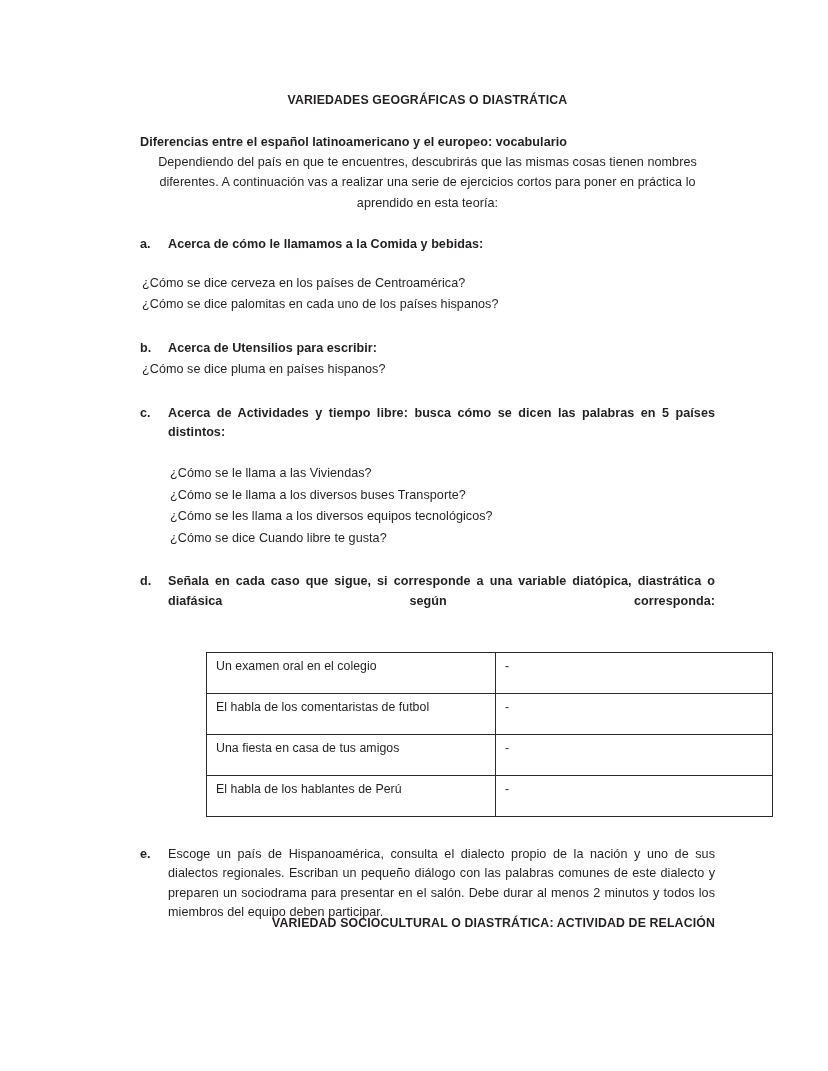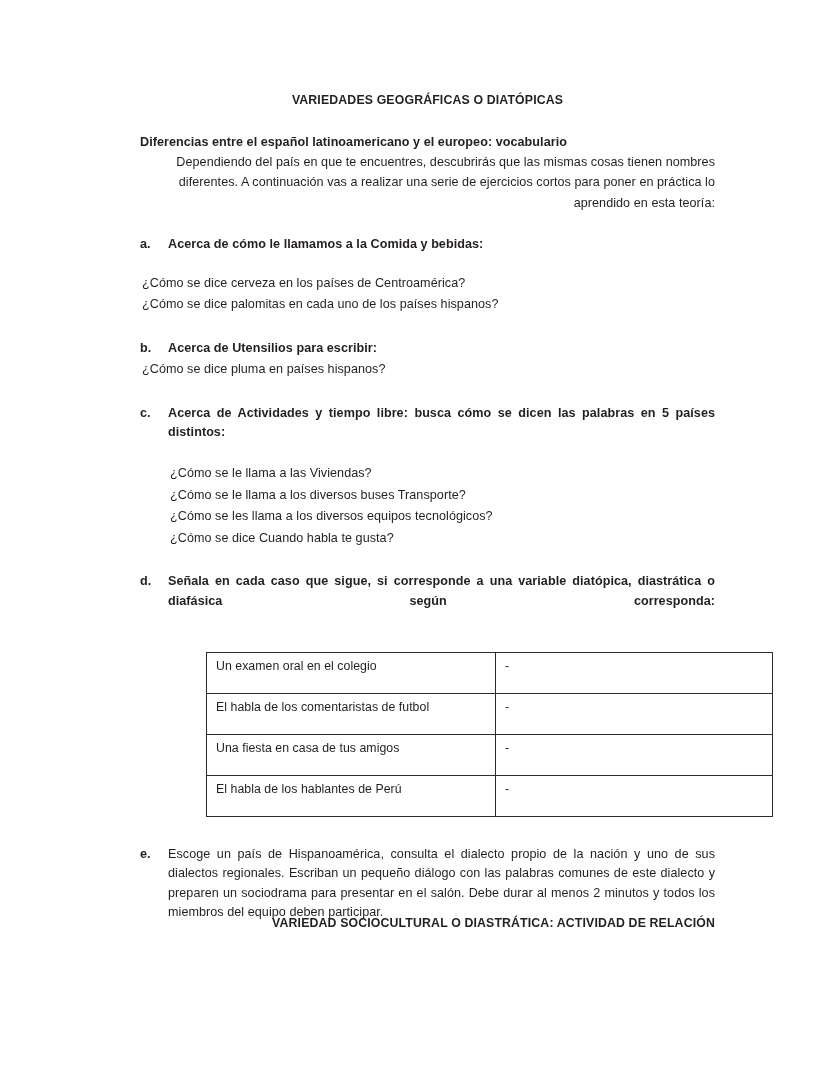--- a/index.html
+++ b/index.html
@@ -45,21 +45,21 @@
     font-weight: bold;
     font-size: 12.6px;
     margin: 0;
     line-height: 1.62;
     letter-spacing: .05px;
   }
   .lead-body {
     font-size: 12.6px;
     margin: 0;
     line-height: 1.62;
-    text-align: right;
+    text-align: center;
     letter-spacing: .05px;
   }
 
   
   .item {
     position: relative;
     padding-left: 28px;
     font-size: 12.6px;
     line-height: 1.55;
     letter-spacing: .05px;
@@ -143,21 +143,21 @@
     line-height: 1.35;
   }
 </style>
 </head>
 <body>
 
 <div class="page">
 
   <div class="content">
 
-    <h1 class="doc-title">VARIEDADES GEOGRÁFICAS O DIATÓPICAS</h1>
+    <h1 class="doc-title">VARIEDADES GEOGRÁFICAS O DIASTRÁTICA</h1>
 
     <p class="lead-head">Diferencias entre el español latinoamericano y el europeo: vocabulario</p>
     <p class="lead-body">Dependiendo del país en que te encuentres, descubrirás que las mismas cosas tienen nombres diferentes. A continuación vas a realizar una serie de ejercicios cortos para poner en práctica lo aprendido en esta teoría:</p>
 
     <div class="gap-lg"></div>
 
     <div class="item">
       <span class="marker">a.</span>
       <p class="item-head">Acerca de cómo le llamamos a la Comida y bebidas:</p>
       <div class="gap-md"></div>
@@ -179,21 +179,21 @@
 
     <div class="gap-lg"></div>
 
     <div class="item">
       <span class="marker">c.</span>
       <p class="item-head justified">Acerca de Actividades y tiempo libre: busca cómo se dicen las palabras en 5 países distintos:</p>
       <ul class="q-list indent">
         <li>¿Cómo se le llama a las Viviendas?</li>
         <li>¿Cómo se le llama a los diversos buses Transporte?</li>
         <li>¿Cómo se les llama a los diversos equipos tecnológicos?</li>
-        <li>¿Cómo se dice Cuando habla te gusta?</li>
+        <li>¿Cómo se dice Cuando libre te gusta?</li>
       </ul>
     </div>
 
     <div class="gap-lg"></div>
 
     <div class="item">
       <span class="marker">d.</span>
       <p class="item-head justified">Señala en cada caso que sigue, si corresponde a una variable diatópica, diastrática o diafásica según corresponda:</p>
 
       <div class="table-wrap">

